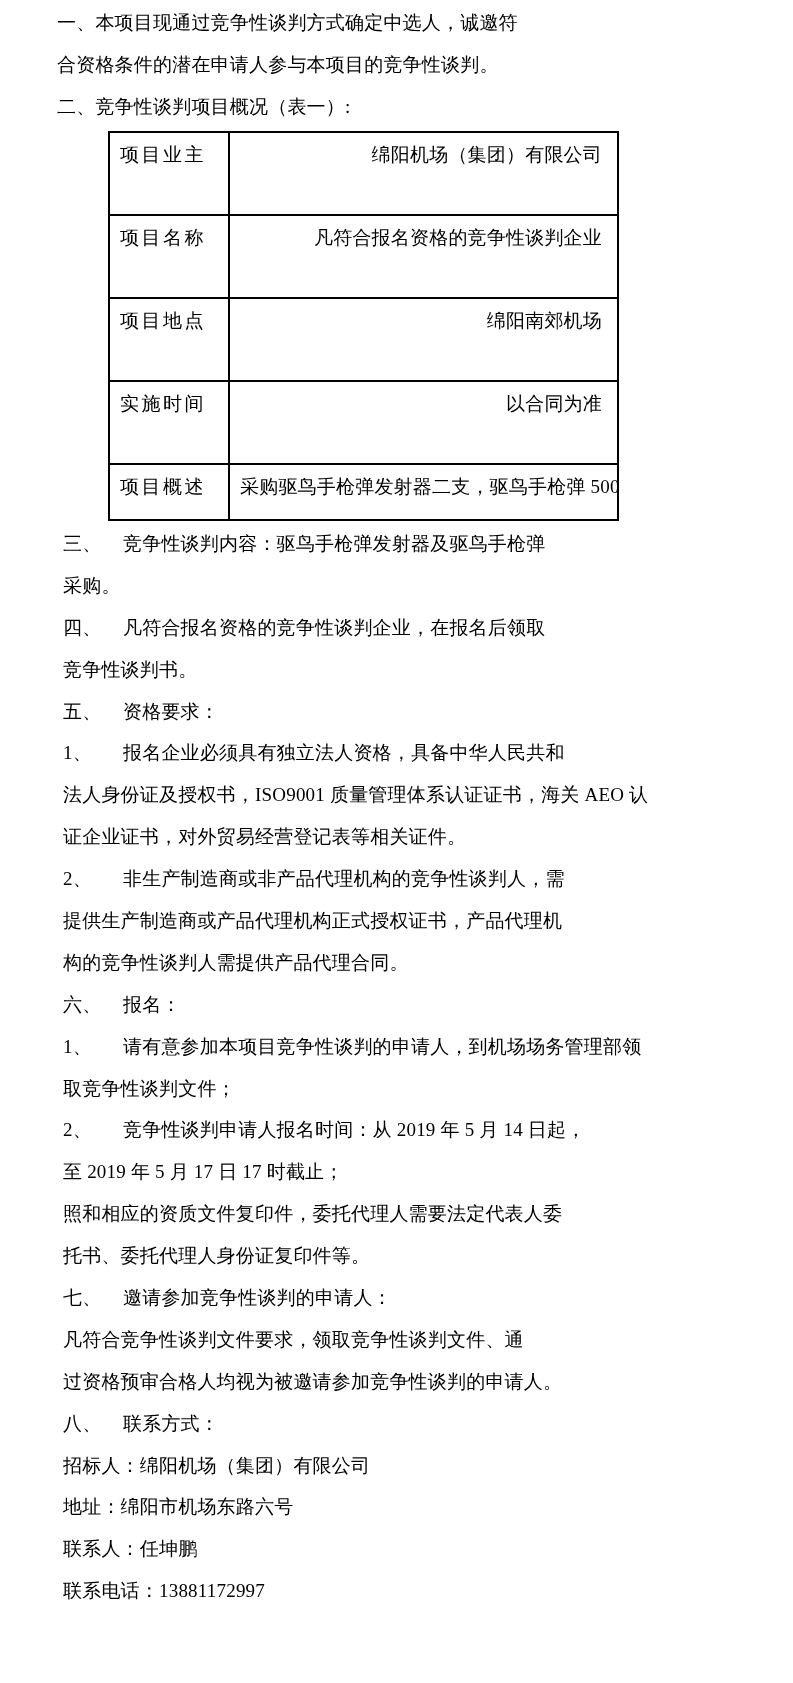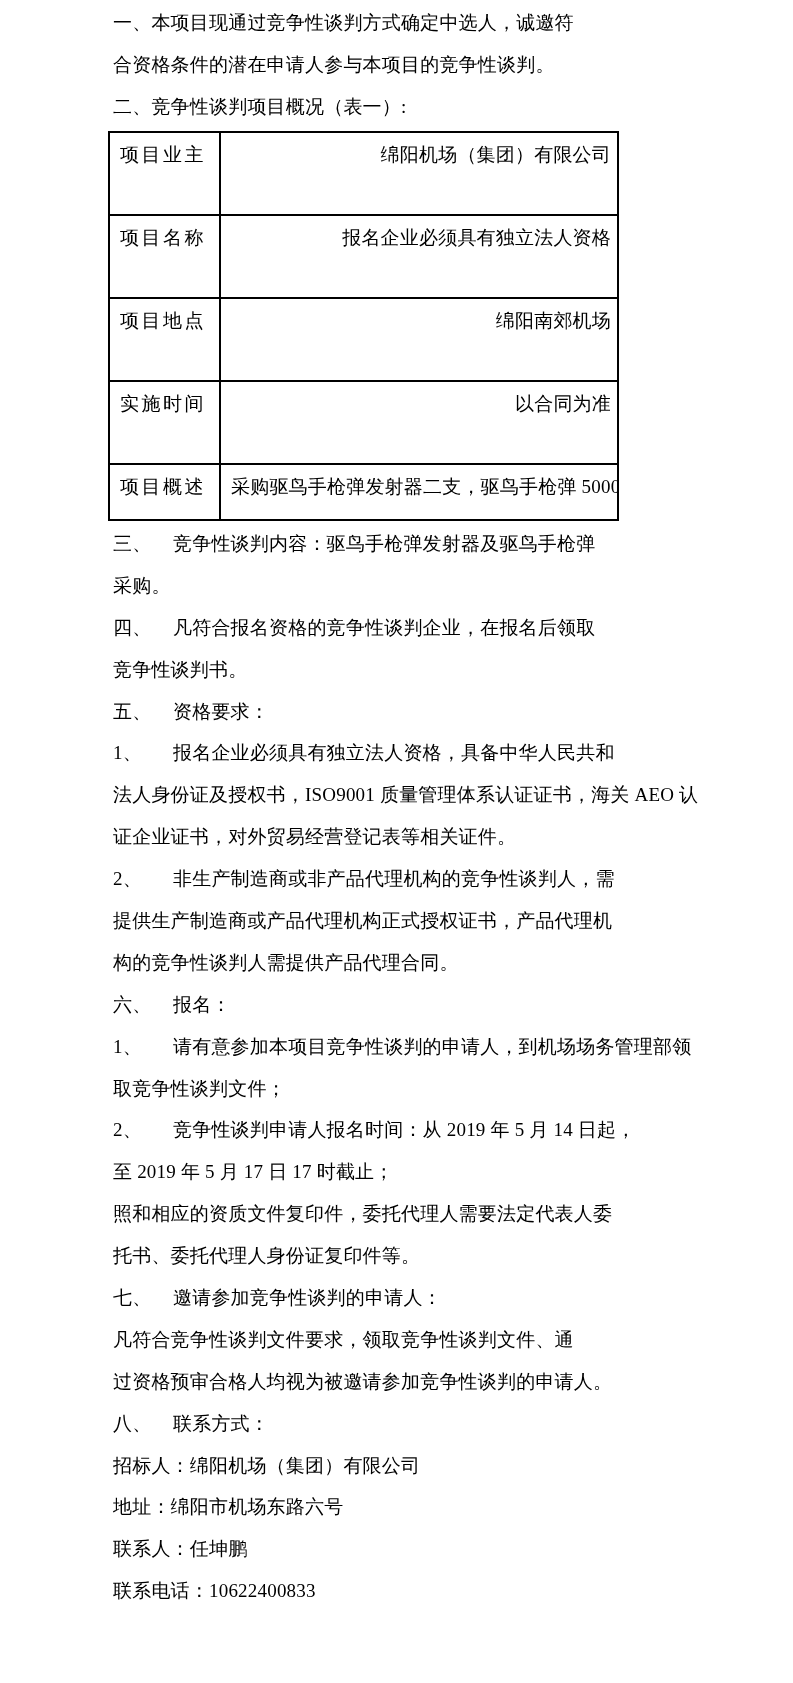--- a/index.html
+++ b/index.html
@@ -6,66 +6,66 @@
   body {
     width: 793px;
     height: 1683px;
     background: #ffffff;
     color: #000000;
     font-family: "Liberation Serif", "DejaVu Serif", serif;
     overflow: hidden;
   }
   .page { padding-top: 2px; }
   .line {
-    margin-left: 113px;
+    margin-left: 57px;
     height: 41.9px;
     line-height: 41.9px;
     font-size: 19px;
     white-space: nowrap;
     letter-spacing: 0.2px;
   }
   #intro .line { height: 42px; line-height: 42px; }
   .prefix { display: inline-block; width: 60px; }
   table.overview {
     border-collapse: collapse;
     table-layout: fixed;
     width: 511px;
     margin: 3px 0 0 108px;
   }
   table.overview td {
     border: 2px solid #000000;
     vertical-align: top;
     font-size: 19px;
-    padding: 9px 6px 0 10px;
+    padding: 9px 15px 0 10px;
     overflow: hidden;
   }
   td.label-cell { width: 93px; letter-spacing: 2.5px; padding-left: 7px; padding-right: 2px; }
   td.value-cell { letter-spacing: 0.2px; white-space: nowrap; text-align: right; }
   tr.row-tall { height: 83px; }
   tr.row-short { height: 56px; }
-  #body-lines { margin-top: 2px; }
+  #body-lines { margin-top: 2px; padding-left: 6px; }
 </style>
 </head>
 <body>
 
 <div class="page">
   <div id="intro">
       <div class="line"><span>一、本项目现通过竞争性谈判方式确定中选人，诚邀符</span></div>
       <div class="line"><span>合资格条件的潜在申请人参与本项目的竞争性谈判。</span></div>
       <div class="line"><span>二、竞争性谈判项目概况（表一）:</span></div>
     </div>
   <table class="overview" id="overview-table">
     <tbody id="overview-tbody">
         <tr class="row-tall">
           <td class="label-cell">项目业主</td>
           <td class="value-cell">绵阳机场（集团）有限公司</td>
         </tr>
         <tr class="row-tall">
           <td class="label-cell">项目名称</td>
-          <td class="value-cell">报名企业必须具有独立法人资格</td>
+          <td class="value-cell">凡符合报名资格的竞争性谈判企业</td>
         </tr>
         <tr class="row-tall">
           <td class="label-cell">项目地点</td>
           <td class="value-cell">绵阳南郊机场</td>
         </tr>
         <tr class="row-tall">
           <td class="label-cell">实施时间</td>
           <td class="value-cell">以合同为准</td>
         </tr>
         <tr class="row-short">
@@ -93,15 +93,15 @@
       <div class="line"><span>至 2019 年 5 月 17 日 17 时截止；</span></div>
       <div class="line"><span>照和相应的资质文件复印件，委托代理人需要法定代表人委</span></div>
       <div class="line"><span>托书、委托代理人身份证复印件等。</span></div>
       <div class="line"><span class="prefix">七、</span><span>邀请参加竞争性谈判的申请人：</span></div>
       <div class="line"><span>凡符合竞争性谈判文件要求，领取竞争性谈判文件、通</span></div>
       <div class="line"><span>过资格预审合格人均视为被邀请参加竞争性谈判的申请人。</span></div>
       <div class="line"><span class="prefix">八、</span><span>联系方式：</span></div>
       <div class="line"><span>招标人：绵阳机场（集团）有限公司</span></div>
       <div class="line"><span>地址：绵阳市机场东路六号</span></div>
       <div class="line"><span>联系人：任坤鹏</span></div>
-      <div class="line"><span>联系电话：10622400833</span></div>
+      <div class="line"><span>联系电话：13881172997</span></div>
     </div>
 </div>
 
 </body></html>

